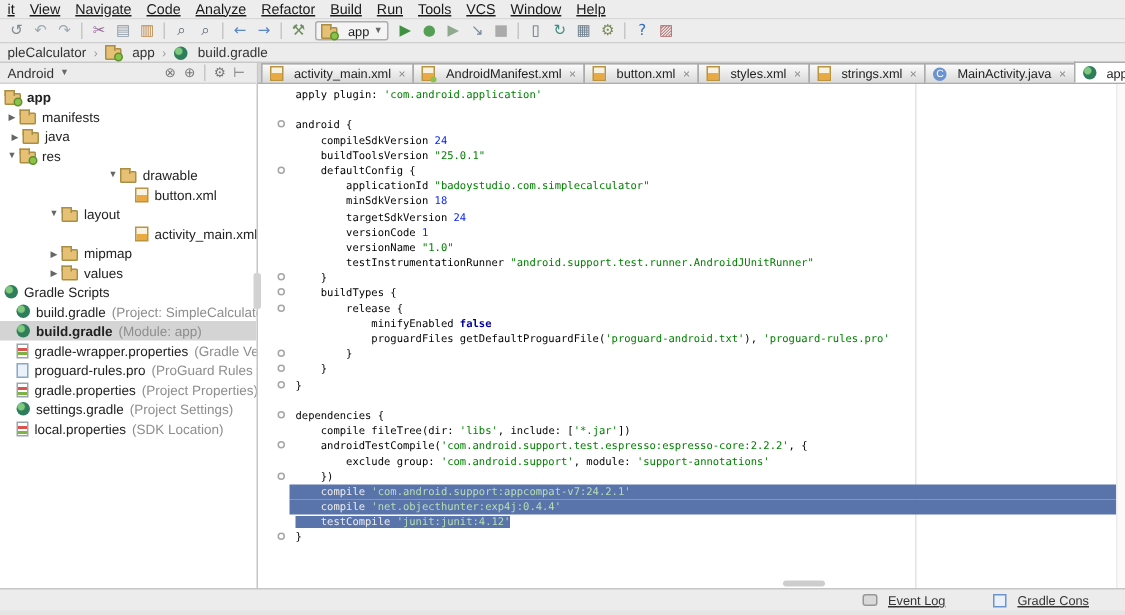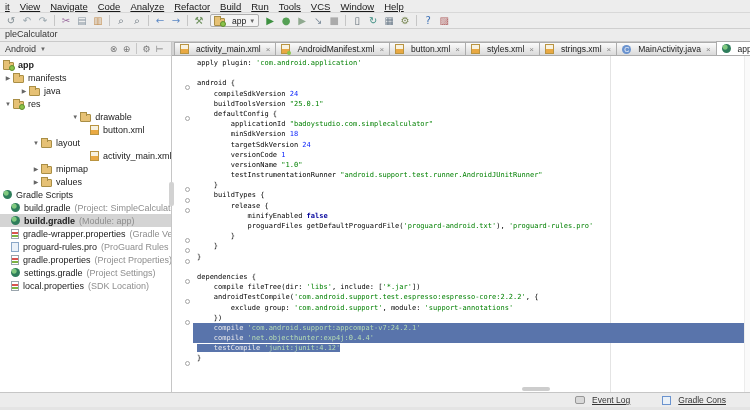--- a/index.html
+++ b/index.html
@@ -16,22 +16,22 @@
   .toolbar { height:16px; display:flex; align-items:center; background:#EDEDED;
              border-bottom:1px solid #CFCFCF; padding-left:3px; }
   .tbi { width:16px; height:14px; display:inline-flex; align-items:center; justify-content:center;
          font-size:10px; font-family:"DejaVu Sans", sans-serif; }
   .tsep { width:1px; height:11px; background:#C6C6C6; margin:0 3px; }
   .runbox { display:inline-flex; align-items:center; height:13px; border:1px solid #AEAEAE;
             border-radius:2px; background:#F4F4F4; padding:0 3px; font-size:8.5px; margin:0 3px; gap:3px; }
   .caret { font-size:6px; color:#666; }
 
   
-  .crumbbar { height:13px; display:flex; align-items:flex-start; background:#ECECEC;
-              border-bottom:1px solid #C9C9C9; padding-left:3px; font-size:9px; color:#333;flex-direction:column; }
+  .crumbbar { height:13px; display:flex; align-items:center; background:#ECECEC;
+              border-bottom:1px solid #C9C9C9; padding-left:3px; font-size:9px; color:#333; }
   .crumb { display:inline-flex; align-items:center; gap:3px; padding:0 2px; }
   .csep { color:#999; padding:0 3px; font-size:8px; }
 
   
   .mainrow { display:flex; height:350px; }
   .ppanel { width:172px; background:#FFF; border-right:1px solid #C6C6C6;
             display:flex; flex-direction:column; position:relative; flex:none; }
   .phdr { height:14px; background:#ECECEC; border-bottom:1px solid #D2D2D2; display:flex;
           align-items:center; font-size:9px; padding:0 5px; color:#333; }
   .phdr .sp { flex:1; }
@@ -80,21 +80,21 @@
             align-items:flex-end; padding-left:2px; }
   .tab { display:inline-flex; align-items:center; gap:3px; padding:0 5px; height:13px;
          background:linear-gradient(#FBFBFB,#DADADA); border:1px solid #ACACAC; border-bottom:none;
          font-size:8.5px; color:#222; margin-right:-1px; white-space:nowrap; }
   .tab.active { background:#FFF; height:14px; }
   .tclose { color:#888; font-size:8px; margin-left:2px; }
 
   
   .edbody { flex:1; position:relative; overflow:hidden; padding-top:2px; background:#FFF; }
   .mguide { position:absolute; left:438px; top:0; bottom:0; width:1px; background:#E4E4E4; z-index:0; }
-  .cline { display:flex; height:10.2px; position:relative; z-index:1; align-items:center; }
+  .cline { display:flex; height:10.2px; position:relative; z-index:1; align-items:flex-start; }
   .gut { width:21px; border-right:1px solid #E6E6E6; background:#F7F7F7; position:relative; flex:none; }
   .gut.cur { background:#FBF5CE; }
   .fold { position:absolute; right:2px; top:2px; width:5px; height:5px; border:1px solid #A5A5A5;
           border-radius:50%; background:#FFF; }
   pre.ct { font-family:"DejaVu Sans Mono", monospace; font-size:7px; line-height:10.2px;
            padding-left:4px; white-space:pre; flex:1; }
   .ct.selfull { background:#5974AB; }
   .seltxt { background:#5974AB; }
   .cp { color:#000; } .cs { color:#008000; } .cn { color:#0B24FB; } .ck { color:#00009C; font-weight:bold; }
   .selfull .cp, .seltxt .cp { color:#ECECEC; }
@@ -197,21 +197,21 @@
       <div class="ptree" id="ptree">
           <div class="trow" style="padding-left: 3px;">
             <span class="fi i-module"></span>
             <span class="tlabel b">app</span>
           </div>
           <div class="trow" style="padding-left: 3px;">
             <span class="tarrow">▶</span>
             <span class="fi i-folder"></span>
             <span class="tlabel">manifests</span>
           </div>
-          <div class="trow" style="padding-left: 19px;">
+          <div class="trow" style="padding-left: 5px;">
             <span class="tarrow">▶</span>
             <span class="fi i-folder"></span>
             <span class="tlabel">java</span>
           </div>
           <div class="trow" style="padding-left: 3px;">
             <span class="tarrow">▼</span>
             <span class="fi i-module"></span>
             <span class="tlabel">res</span>
           </div>
           <div class="trow" style="padding-left: 31px; justify-content: center;">

